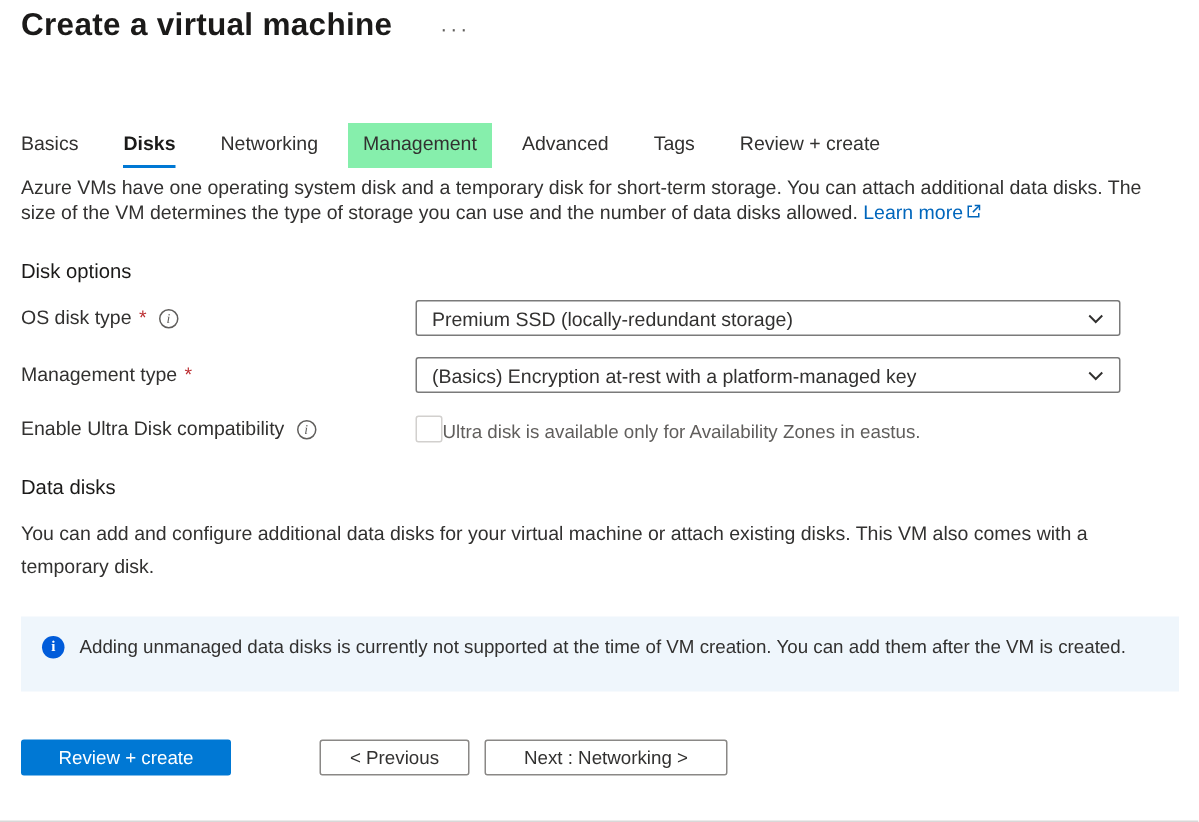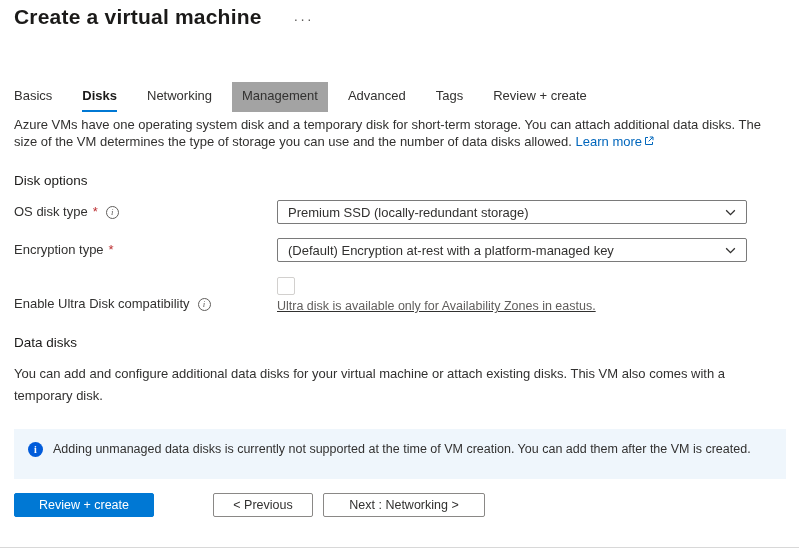--- a/index.html
+++ b/index.html
@@ -15,21 +15,21 @@
 
   
   .header { display:flex; align-items:flex-start; padding:5px 24px 0 14px; }
   .page-title { font-size:21px; font-weight:700; color:#1b1a19; letter-spacing:.2px; }
   .ellipsis-menu { color:#605e5c; font-size:14px; margin:6px 0 0 32px; letter-spacing:2px; cursor:pointer; }
 
   
   .tabs { display:flex; gap:30px; margin:53px 14px 0 14px; align-items:flex-end; }
   .tab { padding:4px 0 9px 0; cursor:pointer; color:#323130; white-space:nowrap; }
   .tab.active { font-weight:700; border-bottom:2px solid #0078d4; padding-bottom:7px; color:#1b1a19; }
-  .tab.hovered { background:#a3a3a3; padding:6px 10px 9px 10px; margin:0 -10px; }
+  .tab.hovered { background:#86efac; padding:6px 10px 9px 10px; margin:0 -10px; }
 
   
   .content { padding:0 14px; }
   .intro { margin-top:4px; line-height:17px; max-width:772px; }
   .link { color:#0066bc; text-decoration:none; cursor:pointer; }
   .ext-icon { display:inline-block; vertical-align:baseline; margin-left:2px; }
 
   .section-heading { font-size:13.5px; font-weight:400; color:#1b1a19; }
   .h-disk-options { margin-top:23px; }
   .h-data-disks { margin-top:22px; }
@@ -48,21 +48,21 @@
   }
   .dropdown {
     width:470px; height:24px; background:#fff;
     border:1px solid #7a7a7a; border-radius:2px;
     display:flex; align-items:center; justify-content:space-between;
     padding:0 9px 0 10px; cursor:pointer;
   }
   .dropdown-value { white-space:nowrap; overflow:hidden; text-overflow:ellipsis; }
   .chevron { flex:0 0 12px; display:flex; align-items:center; }
 
-  .checkbox-wrap { display:flex; flex-direction:column;text-decoration:underline; }
+  .checkbox-wrap { display:flex; flex-direction:row; }
   .checkbox {
     width:18px; height:18px; border:1px solid #d2d0ce; border-radius:2px;
     background:#fff; cursor:pointer;
   }
   .helper-text { color:#605e5c; font-size:12.5px; margin-top:4px; }
 
   .body-text { margin-top:13px; line-height:22px; max-width:772px; }
 
   
   .banner {
@@ -141,25 +141,25 @@
       <span class="chevron">
           <svg width="13" height="13" viewBox="0 0 12 12">
             <path d="M2 4l4 4 4-4" fill="none" stroke="#323130" stroke-width="1.2"></path>
           </svg>
         </span>
     </div>
   </div>
 
   <div class="form-row row-enc">
     <div class="row-label">
-      <span>Encryption type</span>
+      <span>Management type</span>
       <span class="required">*</span>
     </div>
     <div class="dropdown">
-      <span class="dropdown-value">(Default) Encryption at-rest with a platform-managed key</span>
+      <span class="dropdown-value">(Basics) Encryption at-rest with a platform-managed key</span>
       <span class="chevron">
           <svg width="13" height="13" viewBox="0 0 12 12">
             <path d="M2 4l4 4 4-4" fill="none" stroke="#323130" stroke-width="1.2"></path>
           </svg>
         </span>
     </div>
   </div>
 
   <div class="form-row row-ultra">
     <div class="row-label">

